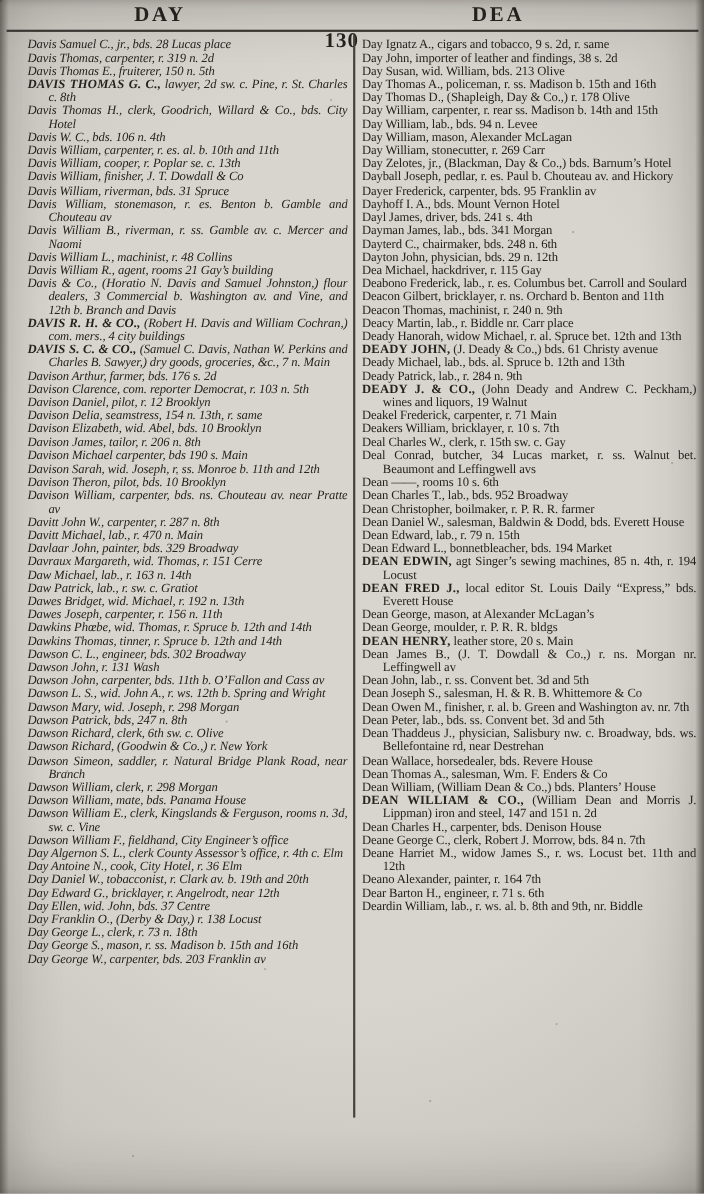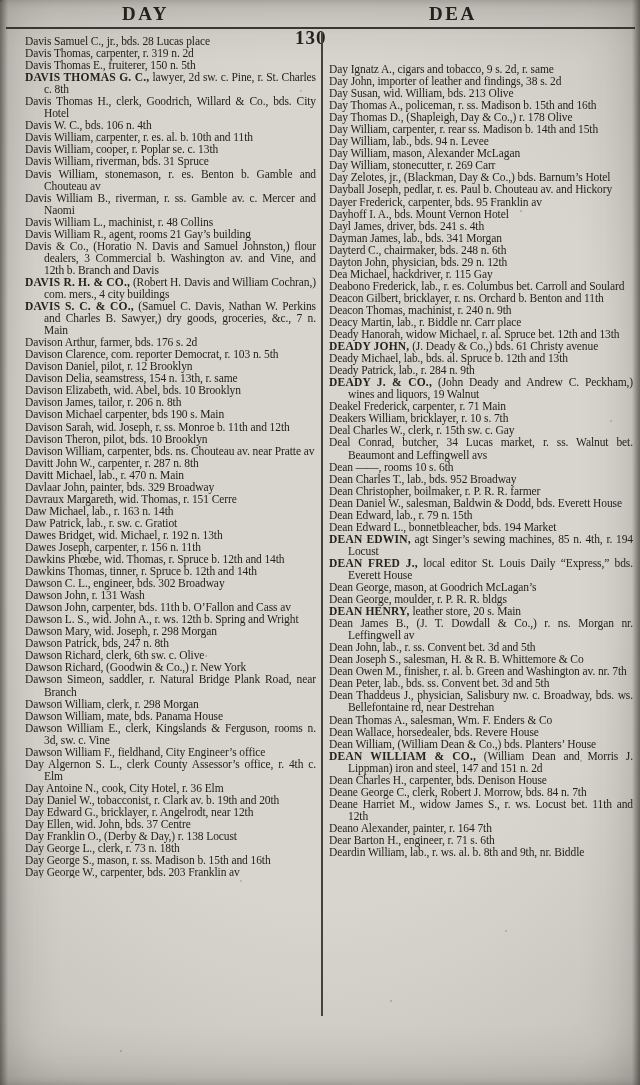--- a/index.html
+++ b/index.html
@@ -32,22 +32,22 @@
     position:absolute;left:321px;top:32px;height:984px;width:2px;
     background:#45423d;
   }
   .col{
     position:absolute;top:35px;
     text-align:justify;
     font-size:11.5px;line-height:12.05px;
     overflow:hidden;max-height:1000px;
     letter-spacing:-0.1px;
   }
-  .col-left{left:25px;width:291px;}
-  .col-right{left:329px;width:304px;margin-top:28px;}
+  .col-left{left:25px;width:291px;font-style:italic;}
+  .col-right{left:329px;width:304px;}
   .entry{
     margin:0;
     padding-left:19px;text-indent:-19px;
   }
   .entry b{letter-spacing:.2px;}
   .specks{position:absolute;left:0;top:0;width:2px;height:2px;border-radius:50%;background:rgba(60,56,50,.4);pointer-events:none;
     box-shadow:
       95px 140px 0 rgba(60,56,50,.30), 300px 90px 0 rgba(60,56,50,.25),
       520px 210px 0 rgba(60,56,50,.30), 160px 430px 0 rgba(60,56,50,.25),
       430px 560px 1px rgba(60,56,50,.35), 60px 700px 0 rgba(60,56,50,.28),
@@ -70,20 +70,21 @@
 
   <div class="col col-left" id="col-left">
       <p class="entry">Davis Samuel C., jr., bds. 28 Lucas place</p>
       <p class="entry">Davis Thomas, carpenter, r. 319 n. 2d</p>
       <p class="entry">Davis Thomas E., fruiterer, 150 n. 5th</p>
       <p class="entry"><b>DAVIS THOMAS G. C.,</b> lawyer, 2d sw. c. Pine, r. St. Charles c. 8th</p>
       <p class="entry">Davis Thomas H., clerk, Goodrich, Willard &amp; Co., bds. City Hotel</p>
       <p class="entry">Davis W. C., bds. 106 n. 4th</p>
       <p class="entry">Davis William, carpenter, r. es. al. b. 10th and 11th</p>
       <p class="entry">Davis William, cooper, r. Poplar se. c. 13th</p>
+      <p class="entry">Davis William, finisher, J. T. Dowdall &amp; Co</p>
       <p class="entry">Davis William, riverman, bds. 31 Spruce</p>
       <p class="entry">Davis William, stonemason, r. es. Benton b. Gamble and Chouteau av</p>
       <p class="entry">Davis William B., riverman, r. ss. Gamble av. c. Mercer and Naomi</p>
       <p class="entry">Davis William L., machinist, r. 48 Collins</p>
       <p class="entry">Davis William R., agent, rooms 21 Gay’s building</p>
       <p class="entry">Davis &amp; Co., (Horatio N. Davis and Samuel Johnston,) flour dealers, 3 Commercial b. Washington av. and Vine, and 12th b. Branch and Davis</p>
       <p class="entry"><b>DAVIS R. H. &amp; CO.,</b> (Robert H. Davis and William Cochran,) com. mers., 4 city buildings</p>
       <p class="entry"><b>DAVIS S. C. &amp; CO.,</b> (Samuel C. Davis, Nathan W. Perkins and Charles B. Sawyer,) dry goods, groceries, &amp;c., 7 n. Main</p>
       <p class="entry">Davison Arthur, farmer, bds. 176 s. 2d</p>
       <p class="entry">Davison Clarence, com. reporter Democrat, r. 103 n. 5th</p>
@@ -161,31 +162,31 @@
       <p class="entry">Deal Charles W., clerk, r. 15th sw. c. Gay</p>
       <p class="entry">Deal Conrad, butcher, 34 Lucas market, r. ss. Walnut bet. Beaumont and Leffingwell avs</p>
       <p class="entry">Dean ——, rooms 10 s. 6th</p>
       <p class="entry">Dean Charles T., lab., bds. 952 Broadway</p>
       <p class="entry">Dean Christopher, boilmaker, r. P. R. R. farmer</p>
       <p class="entry">Dean Daniel W., salesman, Baldwin &amp; Dodd, bds. Everett House</p>
       <p class="entry">Dean Edward, lab., r. 79 n. 15th</p>
       <p class="entry">Dean Edward L., bonnetbleacher, bds. 194 Market</p>
       <p class="entry"><b>DEAN EDWIN,</b> agt Singer’s sewing machines, 85 n. 4th, r. 194 Locust</p>
       <p class="entry"><b>DEAN FRED J.,</b> local editor St. Louis Daily “Express,” bds. Everett House</p>
-      <p class="entry">Dean George, mason, at Goodrich McLagan’s</p>
+      <p class="entry">Dean George, mason, at Alexander McLagan’s</p>
       <p class="entry">Dean George, moulder, r. P. R. R. bldgs</p>
       <p class="entry"><b>DEAN HENRY,</b> leather store, 20 s. Main</p>
       <p class="entry">Dean James B., (J. T. Dowdall &amp; Co.,) r. ns. Morgan nr. Leffingwell av</p>
       <p class="entry">Dean John, lab., r. ss. Convent bet. 3d and 5th</p>
       <p class="entry">Dean Joseph S., salesman, H. &amp; R. B. Whittemore &amp; Co</p>
       <p class="entry">Dean Owen M., finisher, r. al. b. Green and Washington av. nr. 7th</p>
       <p class="entry">Dean Peter, lab., bds. ss. Convent bet. 3d and 5th</p>
       <p class="entry">Dean Thaddeus J., physician, Salisbury nw. c. Broadway, bds. ws. Bellefontaine rd, near Destrehan</p>
+      <p class="entry">Dean Wallace, horsedealer, bds. Revere House</p>
       <p class="entry">Dean Thomas A., salesman, Wm. F. Enders &amp; Co</p>
-      <p class="entry">Dean Wallace, horsedealer, bds. Revere House</p>
       <p class="entry">Dean William, (William Dean &amp; Co.,) bds. Planters’ House</p>
       <p class="entry"><b>DEAN WILLIAM &amp; CO.,</b> (William Dean and Morris J. Lippman) iron and steel, 147 and 151 n. 2d</p>
       <p class="entry">Dean Charles H., carpenter, bds. Denison House</p>
       <p class="entry">Deane George C., clerk, Robert J. Morrow, bds. 84 n. 7th</p>
       <p class="entry">Deane Harriet M., widow James S., r. ws. Locust bet. 11th and 12th</p>
       <p class="entry">Deano Alexander, painter, r. 164 7th</p>
       <p class="entry">Dear Barton H., engineer, r. 71 s. 6th</p>
       <p class="entry">Deardin William, lab., r. ws. al. b. 8th and 9th, nr. Biddle</p>
     </div>
 

